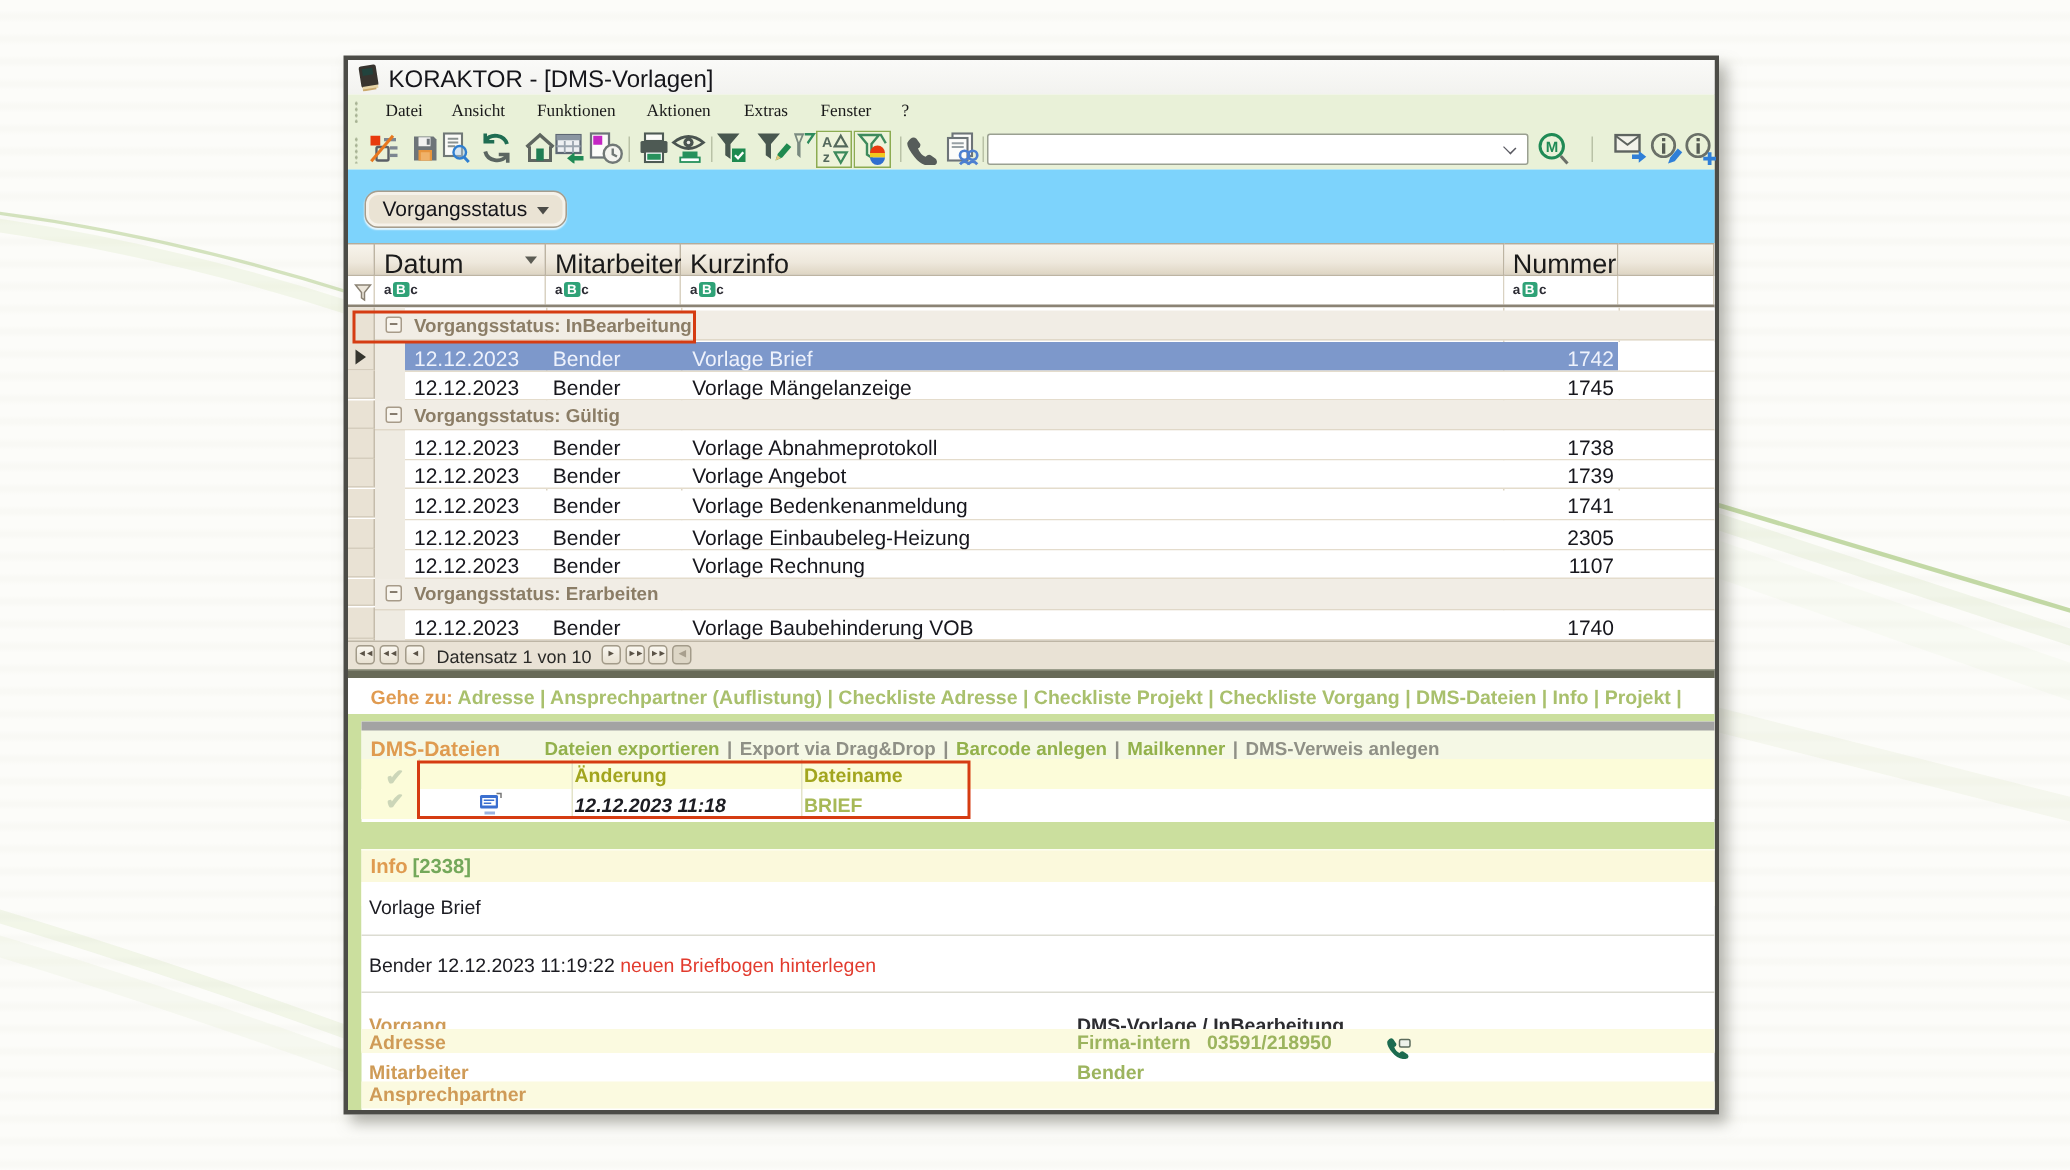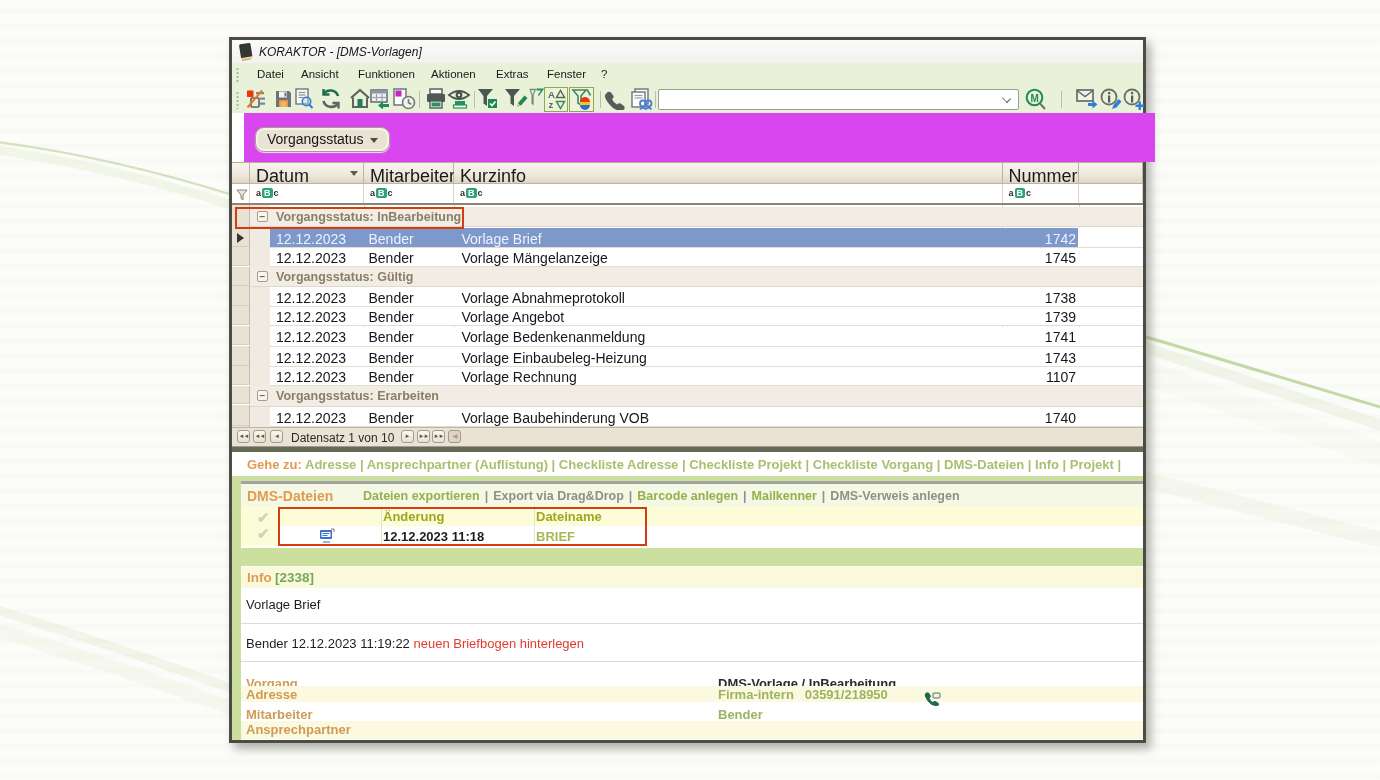--- a/index.html
+++ b/index.html
@@ -5,28 +5,28 @@
   * { margin:0; padding:0; box-sizing:border-box; }
   html,body { width:1380px; height:780px; overflow:hidden; }
   body { position:relative; background:repeating-linear-gradient(180deg,#fcfcf9 0px,#fcfcf9 7px,#f9f9f5 10px,#f9f9f5 12px,#fcfcf9 15px),#fbfbf8; font-family:"Liberation Sans", sans-serif; }
   #bg { position:absolute; left:0; top:0; width:1380px; height:780px; }
   #win { position:absolute; left:229px; top:37px; width:917px; height:706px;
          border:3px solid #4c4c47; background:#fff;
          box-shadow:5px 6px 9px rgba(110,110,100,.5); }
   .abs { position:absolute; }
   
   #titlebar { left:0; top:0; width:911px; height:23px; background:linear-gradient(#fafaf8,#f2f2ef); }
-  #titlebar .ttl { position:absolute; left:27px; top:5px; font-size:12px; color:#15151a;font-style:italic; }
+  #titlebar .ttl { position:absolute; left:27px; top:5px; font-size:16px; color:#15151a; }
   #menubar { left:0; top:23px; width:911px; height:23px; background:#e9f1d8; }
-  .mitem { position:absolute; top:4.5px; font-size:11.5px; color:#1a1a1a; }
+  .mitem { position:absolute; top:4.5px; font-size:11.5px; color:#1a1a1a;font-family:Liberation Serif, serif; }
   #toolbar { left:0; top:46px; width:911px; height:27px; background:#e9f1d8; }
   .grip { position:absolute; left:4px; width:3px; background-image:radial-gradient(circle,#a8b394 1px,transparent 1.2px); background-size:3px 4px; }
   .tsep { position:absolute; top:5px; width:1px; height:17px; background:#b9c2a6; }
   
-  #pane1 { left:12px; top:73px; width:911px; height:49px; background:#d946ef; }
+  #pane1 { left:0; top:73px; width:911px; height:49px; background:#7dd3fc; }
   #vbtn { position:absolute; left:11px; top:14px; width:135px; height:25px; background:#eae3d4;
           border:1px solid #a59d8e; border-radius:9px; box-shadow:inset 0 0 0 2px #f6f2ea, 0 1px 1px rgba(255,255,255,.8);
           font-size:14px; color:#15151a; line-height:23px; padding-left:11px; }
   #vbtn .arr { position:absolute; right:11px; top:10px; width:0; height:0; border:4px solid transparent; border-top:5px solid #4c4c48; }
   
   #grid { left:0; top:122px; width:911px; height:284px; background:#fff; overflow:hidden; }
   .hcell { position:absolute; top:0; height:22px; background:linear-gradient(#f8f4ec,#eee8dc 60%,#ded5c3);
            border-right:1px solid #bdb4a2; border-top:1px solid #b5ac9a; border-bottom:1px solid #bdb4a2;
            font-size:18px; color:#1a1a1a; padding:3px 0 0 6px; }
   .fcell { position:absolute; top:22px; height:19px; background:#fff; border-right:1px solid #d9d2c2; }
@@ -53,21 +53,21 @@
   .pbtn { position:absolute; top:2.5px; width:13px; height:13px; background:linear-gradient(#faf7f0,#e8e1d2);
           border:1px solid #a39b8a; border-radius:3px; color:#5b5347; font-size:6px; text-align:center; line-height:11.5px; font-weight:bold; letter-spacing:-1px;}
   
   #split { left:0; top:406px; width:911px; height:5.5px; background:#686a58; border-top:1px solid #9b9d8b; }
   
   #lower { left:0; top:411.5px; width:911px; height:288.5px; background:#fff; }
   .green { position:absolute; left:0; width:911px; background:#cbdf9e; }
   .leftg { position:absolute; left:0; top:24.5px; width:9px; height:264px; background:#cbdf9e; }
   .gehe { position:absolute; left:15px; top:5px; white-space:nowrap; font-size:13px; font-weight:bold; color:#a9c06d; }
   .gehe .oj { color:#e09b51; }
-  #dmsband { position:absolute; left:9px; top:29.5px; width:902px; height:25px; background:#f5f8e5; border-top:3px solid #a3a3a3; }
+  #dmsband { position:absolute; left:9px; top:29.5px; width:902px; height:25px; background:#f5f8e5; border-top:6px solid #a3a3a3; }
   #dmsband .t1 { position:absolute; left:6px; top:4px; font-size:14px; font-weight:bold; color:#df9b50; }
   #dmsband .lnk { position:absolute; left:122px; top:5px; font-size:12.5px; font-weight:bold; color:#8f9086; }
   #dmsband .lnk .g { color:#93b14c; } .pp { margin:0 5px; }
   #dmstbl { position:absolute; left:9px; top:54.5px; width:902px; height:40px; }
   .dhead { position:absolute; left:0; top:0; width:902px; height:20px; background:#fcfcd9; }
   .ddata { position:absolute; left:0; top:20px; width:902px; height:19.5px; background:#fff; }
   .dcol { position:absolute; top:0; bottom:0; width:1px; background:#e3e3c8; }
   .dt { position:absolute; font-weight:bold; font-size:13px; }
   .olv { color:#a2a51e; } .blk { color:#1c1c22; } .grn2 { color:#a7b957; }
   .chk { position:absolute; left:16px; font-size:15px; font-weight:bold; color:#ccd6b8; }
@@ -340,21 +340,21 @@
     <div class="drow" style="top:121.5px;height:20.5px;">
         <span class="c1">12.12.2023</span>
         <span class="c2">Bender</span>
         <span class="c3">Vorlage Bedenkenanmeldung</span>
         <span class="c4">1741</span>
       </div>
     <div class="drow" style="top:142px;height:19.8px;">
         <span class="c1">12.12.2023</span>
         <span class="c2">Bender</span>
         <span class="c3">Vorlage Einbaubeleg-Heizung</span>
-        <span class="c4">1743</span>
+        <span class="c4">2305</span>
       </div>
     <div class="drow" style="top:161.8px;height:19.2px;">
         <span class="c1">12.12.2023</span>
         <span class="c2">Bender</span>
         <span class="c3">Vorlage Rechnung</span>
         <span class="c4">1107</span>
       </div>
     <div class="grow" style="top:181px;height:21px;">
         <span class="minus">−</span>
         <span class="gtxt">Vorgangsstatus: Erarbeiten</span>
@@ -393,21 +393,21 @@
       <div class="dhead"></div>
       <div class="ddata"></div>
         <div style="position:absolute;left:0;top:20px;width:37px;height:19.5px;background:#fcfcd9;"></div>
       <div class="dcol" style="left:38px;"></div>
       <div class="dcol" style="left:140px;"></div>
       <div class="dcol" style="left:293px;"></div>
       <span class="chk" style="top:3px;">✔</span>
       <span class="chk" style="top:19px;">✔</span>
       <span class="dt olv" style="left:142px;top:3px;">Änderung</span>
       <span class="dt olv" style="left:295px;top:3px;">Dateiname</span>
-      <span class="dt blk" style="left:142px;top:23px;">12.12.2023 11:18</span>
+      <span class="dt blk" style="left:142px;top:23px;font-style:italic;">12.12.2023 11:18</span>
       <span class="dt grn2" style="left:295px;top:23px;">BRIEF</span>
       <svg style="left:78px;top:22px;" width="17" height="16" viewBox="0 0 17 16">
         <rect x="1" y="2" width="12" height="9" rx="1" fill="#3b6fd0"></rect>
         <rect x="2.5" y="4" width="9" height="5" fill="#fff"></rect>
         <rect x="3.5" y="5" width="7" height="1" fill="#3b6fd0"></rect>
         <rect x="3.5" y="7" width="5" height="1" fill="#3b6fd0"></rect>
         <path d="M12,1 l3,0 0,3" fill="none" stroke="#777" stroke-width="1"></path>
         <rect x="4" y="13" width="7" height="2" fill="#9bb3e0"></rect>
       </svg>
       <div class="redbox" style="left:37px;top:1px;width:369px;height:39px;"></div>

